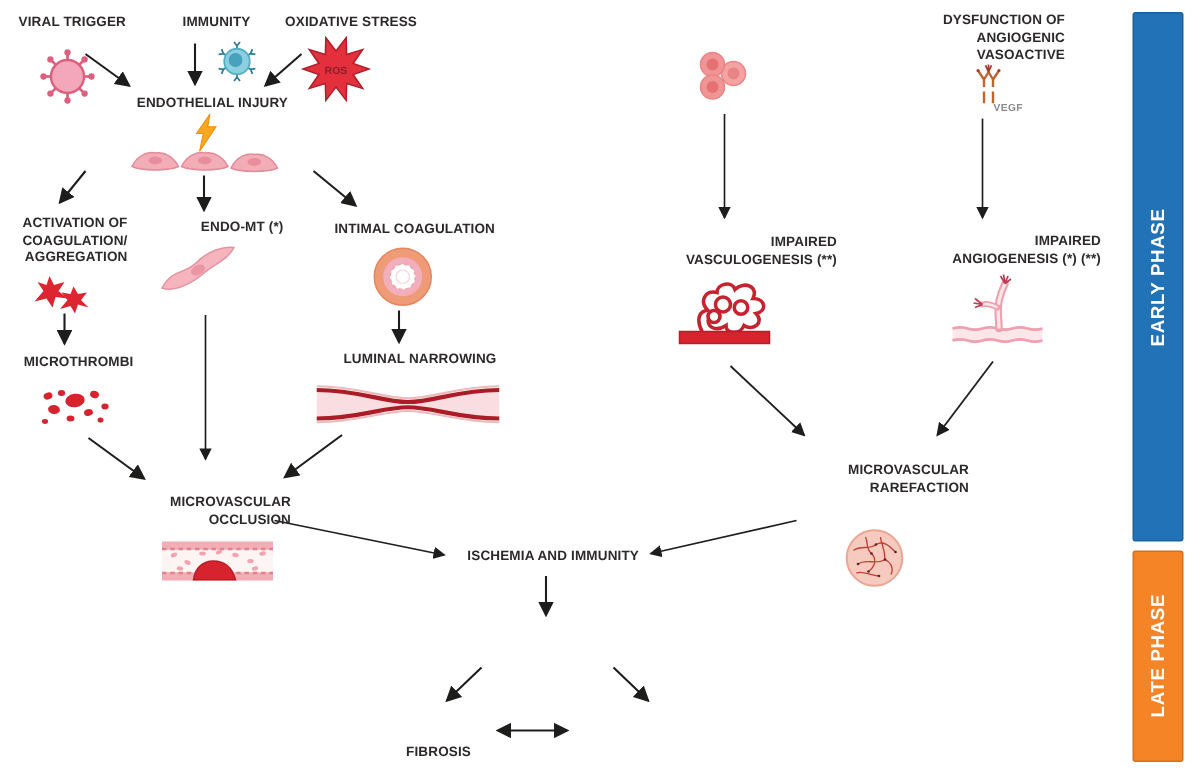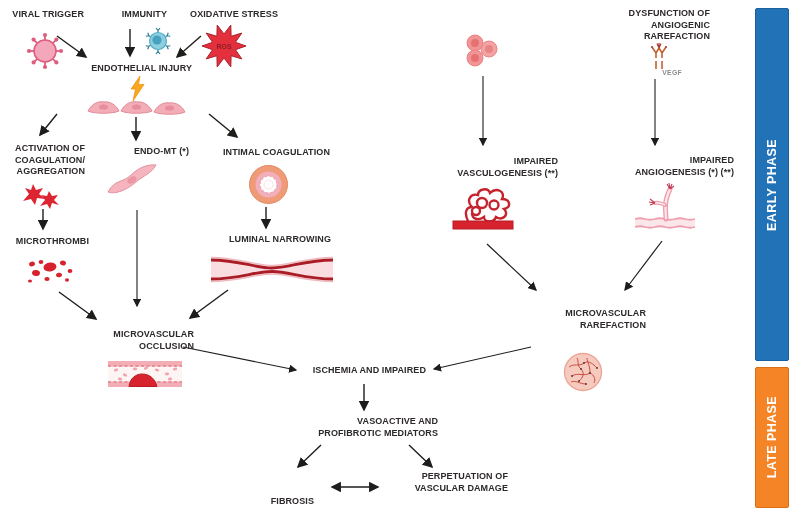--- a/index.html
+++ b/index.html
@@ -270,34 +270,30 @@
 COAGULATION/
 AGGREGATION</div>
   <div class="label" style="left:99px;top:146px;width:90px">ENDO-MT (*)</div>
   <div class="label" style="left:210px;top:147px;width:120px">INTIMAL COAGULATION</div>
   <div class="label" style="left:1px;top:236px;width:88px">MICROTHROMBI</div>
   <div class="label" style="left:211px;top:234px;width:120px">LUMINAL NARROWING</div>
   <div class="label" style="left:84px;top:329px;width:110px">MICROVASCULAR
 OCCLUSION</div>
   <div class="label" style="left:606px;top:8px;width:104px">DYSFUNCTION OF
 ANGIOGENIC
-RAREFACTION</div>
+VASOACTIVE</div>
   <div class="label sub" style="left:634px;top:69px;width:48px">VEGF</div>
   <div class="label" style="left:434px;top:156px;width:124px">IMPAIRED
 VASCULOGENESIS (**)</div>
   <div class="label" style="left:602px;top:155px;width:132px">IMPAIRED
 ANGIOGENESIS (*) (**)</div>
   <div class="label" style="left:522px;top:308px;width:124px">MICROVASCULAR
 RAREFACTION</div>
-  <div class="label" style="left:302px;top:365px;width:124px">ISCHEMIA AND IMPAIRED</div>
-  <div class="label" style="left:314px;top:416px;width:124px">VASOACTIVE AND
-PROFIBROTIC MEDIATORS</div>
+  <div class="label" style="left:302px;top:365px;width:124px">ISCHEMIA AND IMMUNITY</div>
   <div class="label" style="left:250px;top:496px;width:64px">FIBROSIS</div>
-  <div class="label" style="left:384px;top:471px;width:124px">PERPETUATION OF
-VASCULAR DAMAGE</div>
 
   <div class="phase-bar early">
     <span class="phase-text">EARLY PHASE</span>
   </div>
   <div class="phase-bar late">
     <span class="phase-text">LATE PHASE</span>
   </div>
 
 </div>
 

